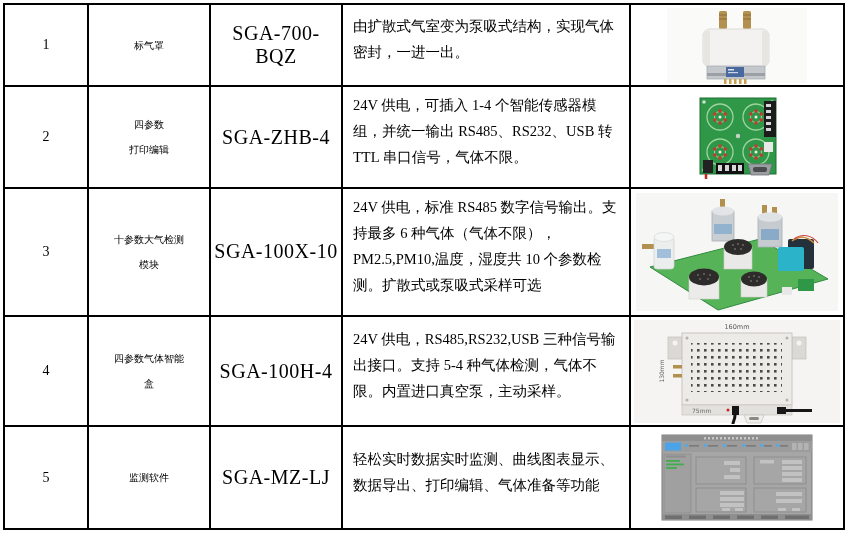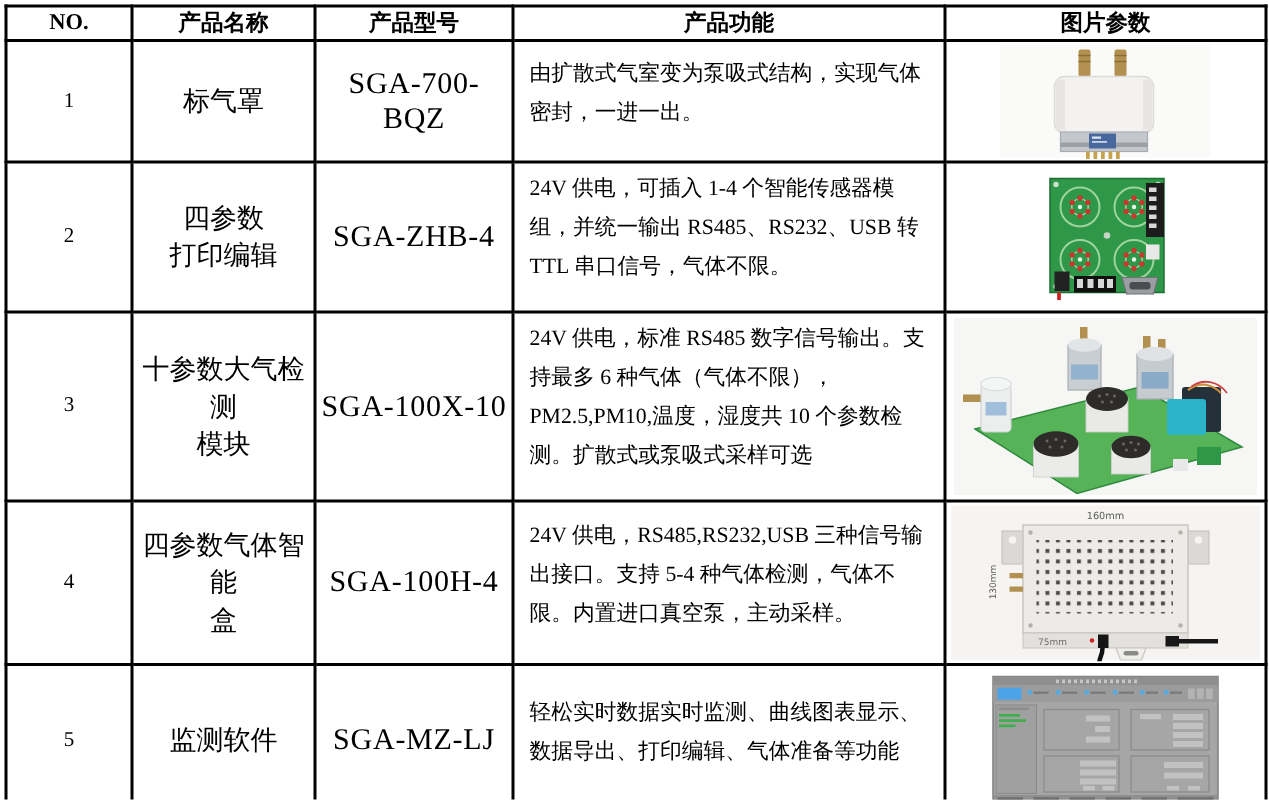--- a/index.html
+++ b/index.html
@@ -3,21 +3,21 @@
 <meta charset="utf-8">
 <style>
   html,body{margin:0;padding:0;background:#ffffff;}
   .page{width:846px;height:533px;background:#ffffff;box-sizing:border-box;padding:3px;
         font-family:"Liberation Serif","DejaVu Serif",serif;color:#000;}
   table.spec{border-collapse:collapse;table-layout:fixed;width:840px;height:527px;}
   table.spec th,table.spec td{border:2px solid #000;overflow:hidden;box-sizing:border-box;}
   th{font-size:15px;font-weight:bold;text-align:center;padding:0;}
   td{vertical-align:middle;}
   .c-no{text-align:center;font-size:14px;}
-  .c-name{text-align:center;font-size:18px;line-height:25px;white-space:pre-line;}
+  .c-name{text-align:center;font-size:10px;line-height:25px;white-space:pre-line;}
   .c-model{text-align:center;font-size:20px;letter-spacing:0.5px;}
   .c-func{text-align:left;font-size:14.5px;line-height:26px;padding:4px 10px 16px 10px;}
   .c-photo{padding:0;}
   .c-photo svg{display:block;margin:0 auto;}
   col.w-no{width:84px;} col.w-name{width:122px;} col.w-model{width:132px;}
   col.w-func{width:288px;} col.w-photo{width:214px;}
   tr.h-head{height:23px;} tr.h-r1{height:81px;} tr.h-r2{height:87px;}
   tr.h-r3{height:126px;} tr.h-r4{height:109px;} tr.h-r5{height:101px;}
   .dim-label{font-family:"DejaVu Sans",sans-serif;}
 </style>
@@ -27,27 +27,20 @@
 <div class="page">
 <table class="spec">
   <colgroup>
     <col class="w-no">
         <col class="w-name">
         <col class="w-model">
         <col class="w-func">
         <col class="w-photo">
   </colgroup>
   <tbody>
-        <tr class="h-head">
-    <th>NO.</th>
-    <th>产品名称</th>
-    <th>产品型号</th>
-    <th>产品功能</th>
-    <th>图片参数</th>
-  </tr>
 
   <tr class="h-r1">
     <td class="c-no">1</td>
     <td class="c-name">标气罩</td>
     <td class="c-model">SGA-700-BQZ</td>
     <td class="c-func">由扩散式气室变为泵吸式结构，实现气体密封，一进一出。</td>
     <td class="c-photo">
       <svg width="210" height="77" viewBox="0 0 210 77">
         <rect x="35" y="1" width="140" height="75" fill="#fafaf9"></rect>
         <g>

